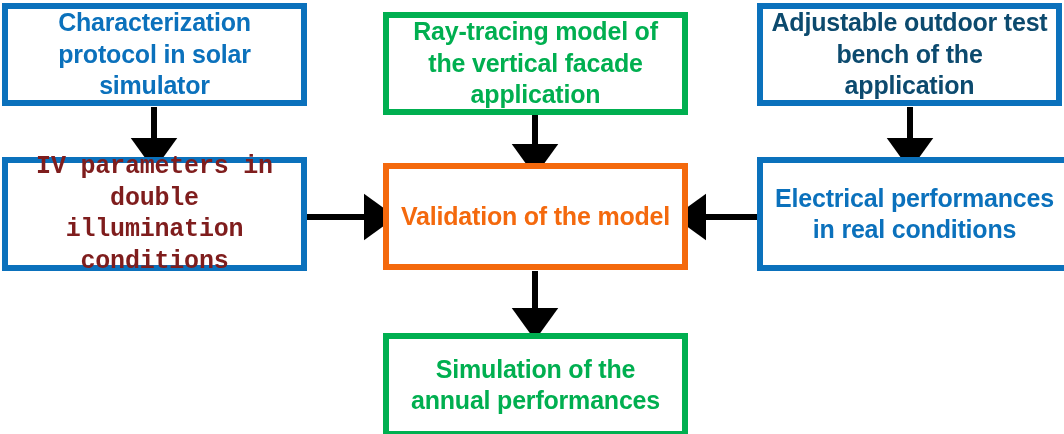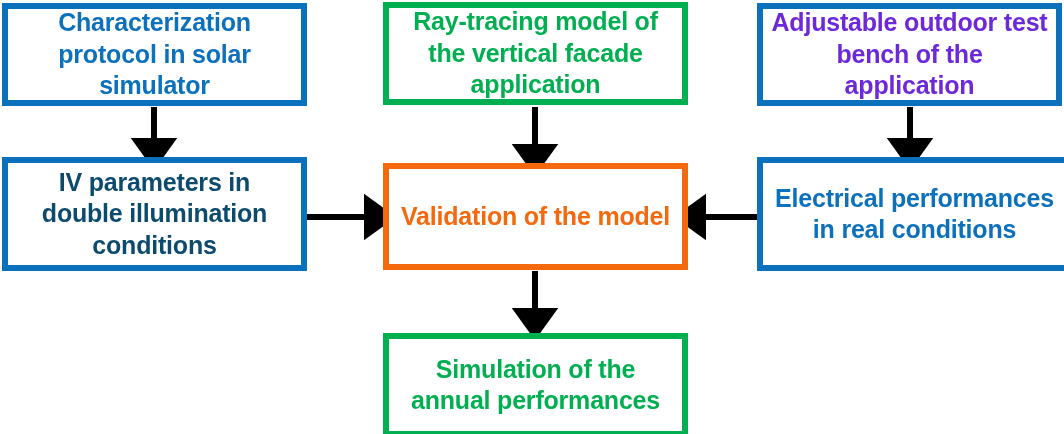--- a/index.html
+++ b/index.html
@@ -33,21 +33,21 @@
   }
   .node .label {
     display: block;
     width: 100%;
   }
   
   #node-characterization {
     left: 2px;  top: 3px;  width: 305px;  height: 103px;
   }
   #node-raytracing {
-    left: 383px; top: 2px;  width: 305px;  height: 103px;
+    left: 383px; top: 12px;  width: 305px;  height: 103px;
   }
   #node-testbench {
     left: 757px; top: 3px;  width: 305px;  height: 103px;
   }
   #node-ivparams {
     left: 2px;  top: 157px; width: 305px;  height: 114px;
   }
   #node-validation {
     left: 383px; top: 163px; width: 305px;  height: 107px;
   }
@@ -105,25 +105,25 @@
   </svg>
 
   <div class="node" id="node-characterization" style="border: 6px solid rgb(11, 113, 188); color: rgb(11, 113, 188);">
     <span class="label">Characterization protocol in solar simulator</span>
   </div>
 
   <div class="node" id="node-raytracing" style="border: 6px solid rgb(0, 175, 80); color: rgb(0, 175, 80);">
     <span class="label">Ray-tracing model of the vertical facade application</span>
   </div>
 
-  <div class="node" id="node-testbench" style="border: 6px solid rgb(11, 113, 188); color: #6d28d9;">
+  <div class="node" id="node-testbench" style="border: 6px solid rgb(11, 113, 188); color: #0c4a6e;">
     <span class="label">Adjustable outdoor test bench of the application</span>
   </div>
 
-  <div class="node" id="node-ivparams" style="border: 6px solid rgb(11, 113, 188); color: #0c4a6e;">
+  <div class="node" id="node-ivparams" style="border: 6px solid rgb(11, 113, 188); color: #7f1d1d; font-family: Liberation Mono, monospace;">
     <span class="label">IV parameters in double illumination conditions</span>
   </div>
 
   <div class="node" id="node-validation" style="border: 6px solid rgb(244, 105, 13); color: rgb(244, 105, 13);">
     <span class="label">Validation of the model</span>
   </div>
 
   <div class="node" id="node-electrical" style="border: 6px solid rgb(11, 113, 188); color: rgb(11, 113, 188);">
     <span class="label">Electrical performances in real conditions</span>
   </div>

